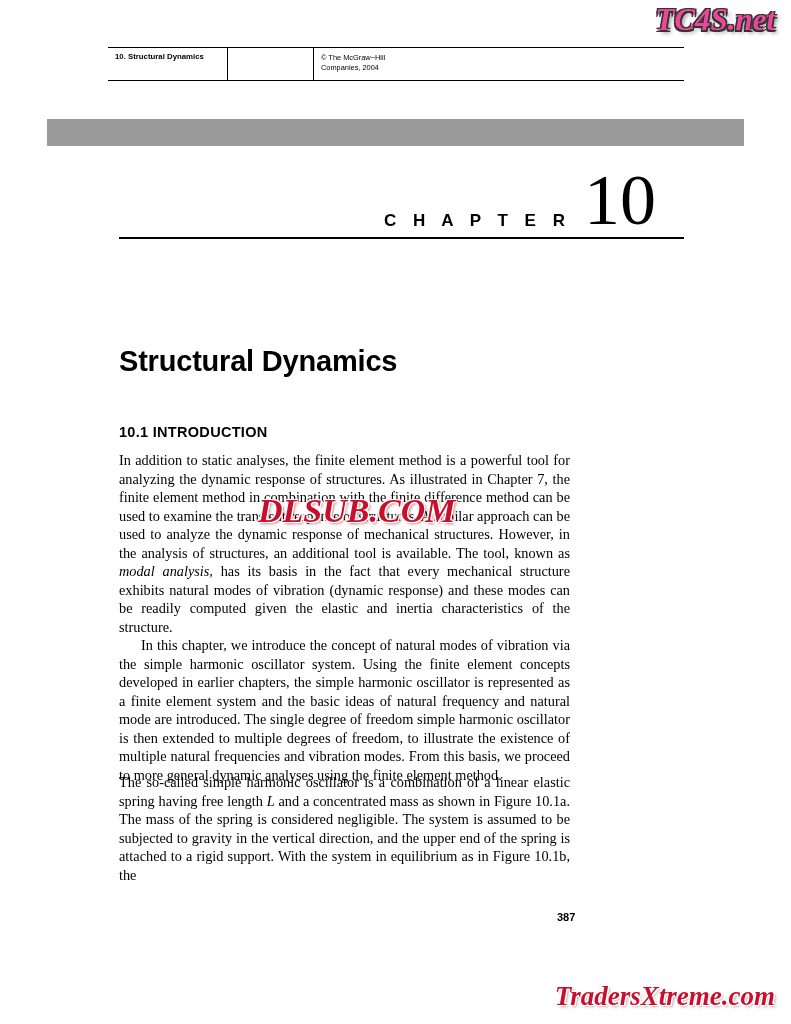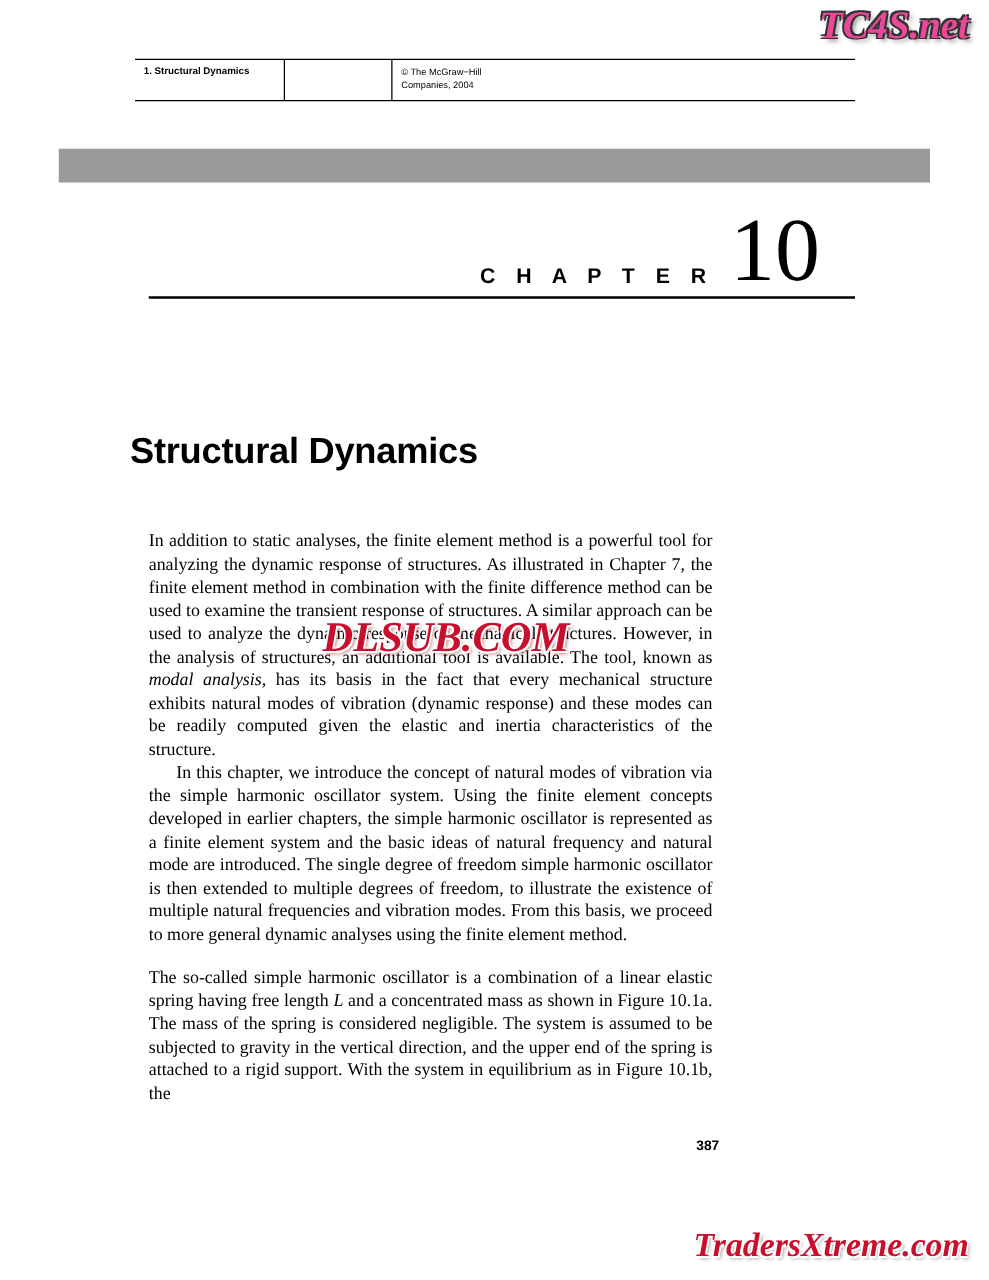--- a/index.html
+++ b/index.html
@@ -132,21 +132,21 @@
     font-family: "Liberation Serif", serif;
     font-size: 72px;
     line-height: 1;
     color: #000;
   }
 
   
   .doc-title {
     position: absolute;
     top: 345px;
-    left: 104px;
+    left: 119px;
     font-family: "Liberation Sans", sans-serif;
     font-weight: bold;
     font-size: 29px;
     letter-spacing: -0.2px;
   }
 
   
   .col {
     position: absolute;
     left: 119px;
@@ -180,36 +180,37 @@
     left: 557px;
     font-family: Liberation Sans, sans-serif;
     font-weight: bold;
     font-size: 11px;
   }
 </style>
 </head>
 <body>
 
 <div class="runhead">
-  <div class="rh-cell rh-2">1. Structural Dynamics</div>
+  <div class="rh-cell rh-2">10. Structural Dynamics</div>
   <div class="rh-cell rh-4"></div>
   <div class="rh-cell rh-5">
     <div>© The McGraw−Hill</div>
     <div>Companies, 2004</div>
   </div>
 </div>
 
 <div class="banner"></div>
 <div class="chapter-word">C H A P T E R</div>
 <div class="chapter-num">10</div>
 <div class="chapter-line"></div>
 
 <div class="doc-title">Structural Dynamics</div>
 
 <div class="col sec1">
+  <h2 class="sec">10.1  INTRODUCTION</h2>
   <p class="para">In addition to static analyses, the finite element method is a powerful tool for analyzing the dynamic response of structures. As illustrated in Chapter 7, the finite element method in combination with the finite difference method can be used to examine the transient response of structures. A similar approach can be used to analyze the dynamic response of mechanical structures. However, in the analysis of structures, an additional tool is available. The tool, known as <span class="it">modal analysis,</span> has its basis in the fact that every mechanical structure exhibits natural modes of vibration (dynamic response) and these modes can be readily computed given the elastic and inertia characteristics of the structure.</p>
   <p class="para indent">In this chapter, we introduce the concept of natural modes of vibration via the simple harmonic oscillator system. Using the finite element concepts developed in earlier chapters, the simple harmonic oscillator is represented as a finite element system and the basic ideas of natural frequency and natural mode are introduced. The single degree of freedom simple harmonic oscillator is then extended to multiple degrees of freedom, to illustrate the existence of multiple natural frequencies and vibration modes. From this basis, we proceed to more general dynamic analyses using the finite element method.</p>
 </div>
 
 <div class="col sec2">
   <p class="para">The so-called simple harmonic oscillator is a combination of a linear elastic spring having free length <span class="it">L</span> and a concentrated mass as shown in Figure 10.1a. The mass of the spring is considered negligible. The system is assumed to be subjected to gravity in the vertical direction, and the upper end of the spring is attached to a rigid support. With the system in equilibrium as in Figure 10.1b, the</p>
 </div>
 
 <div class="pagenum">387</div>
 

